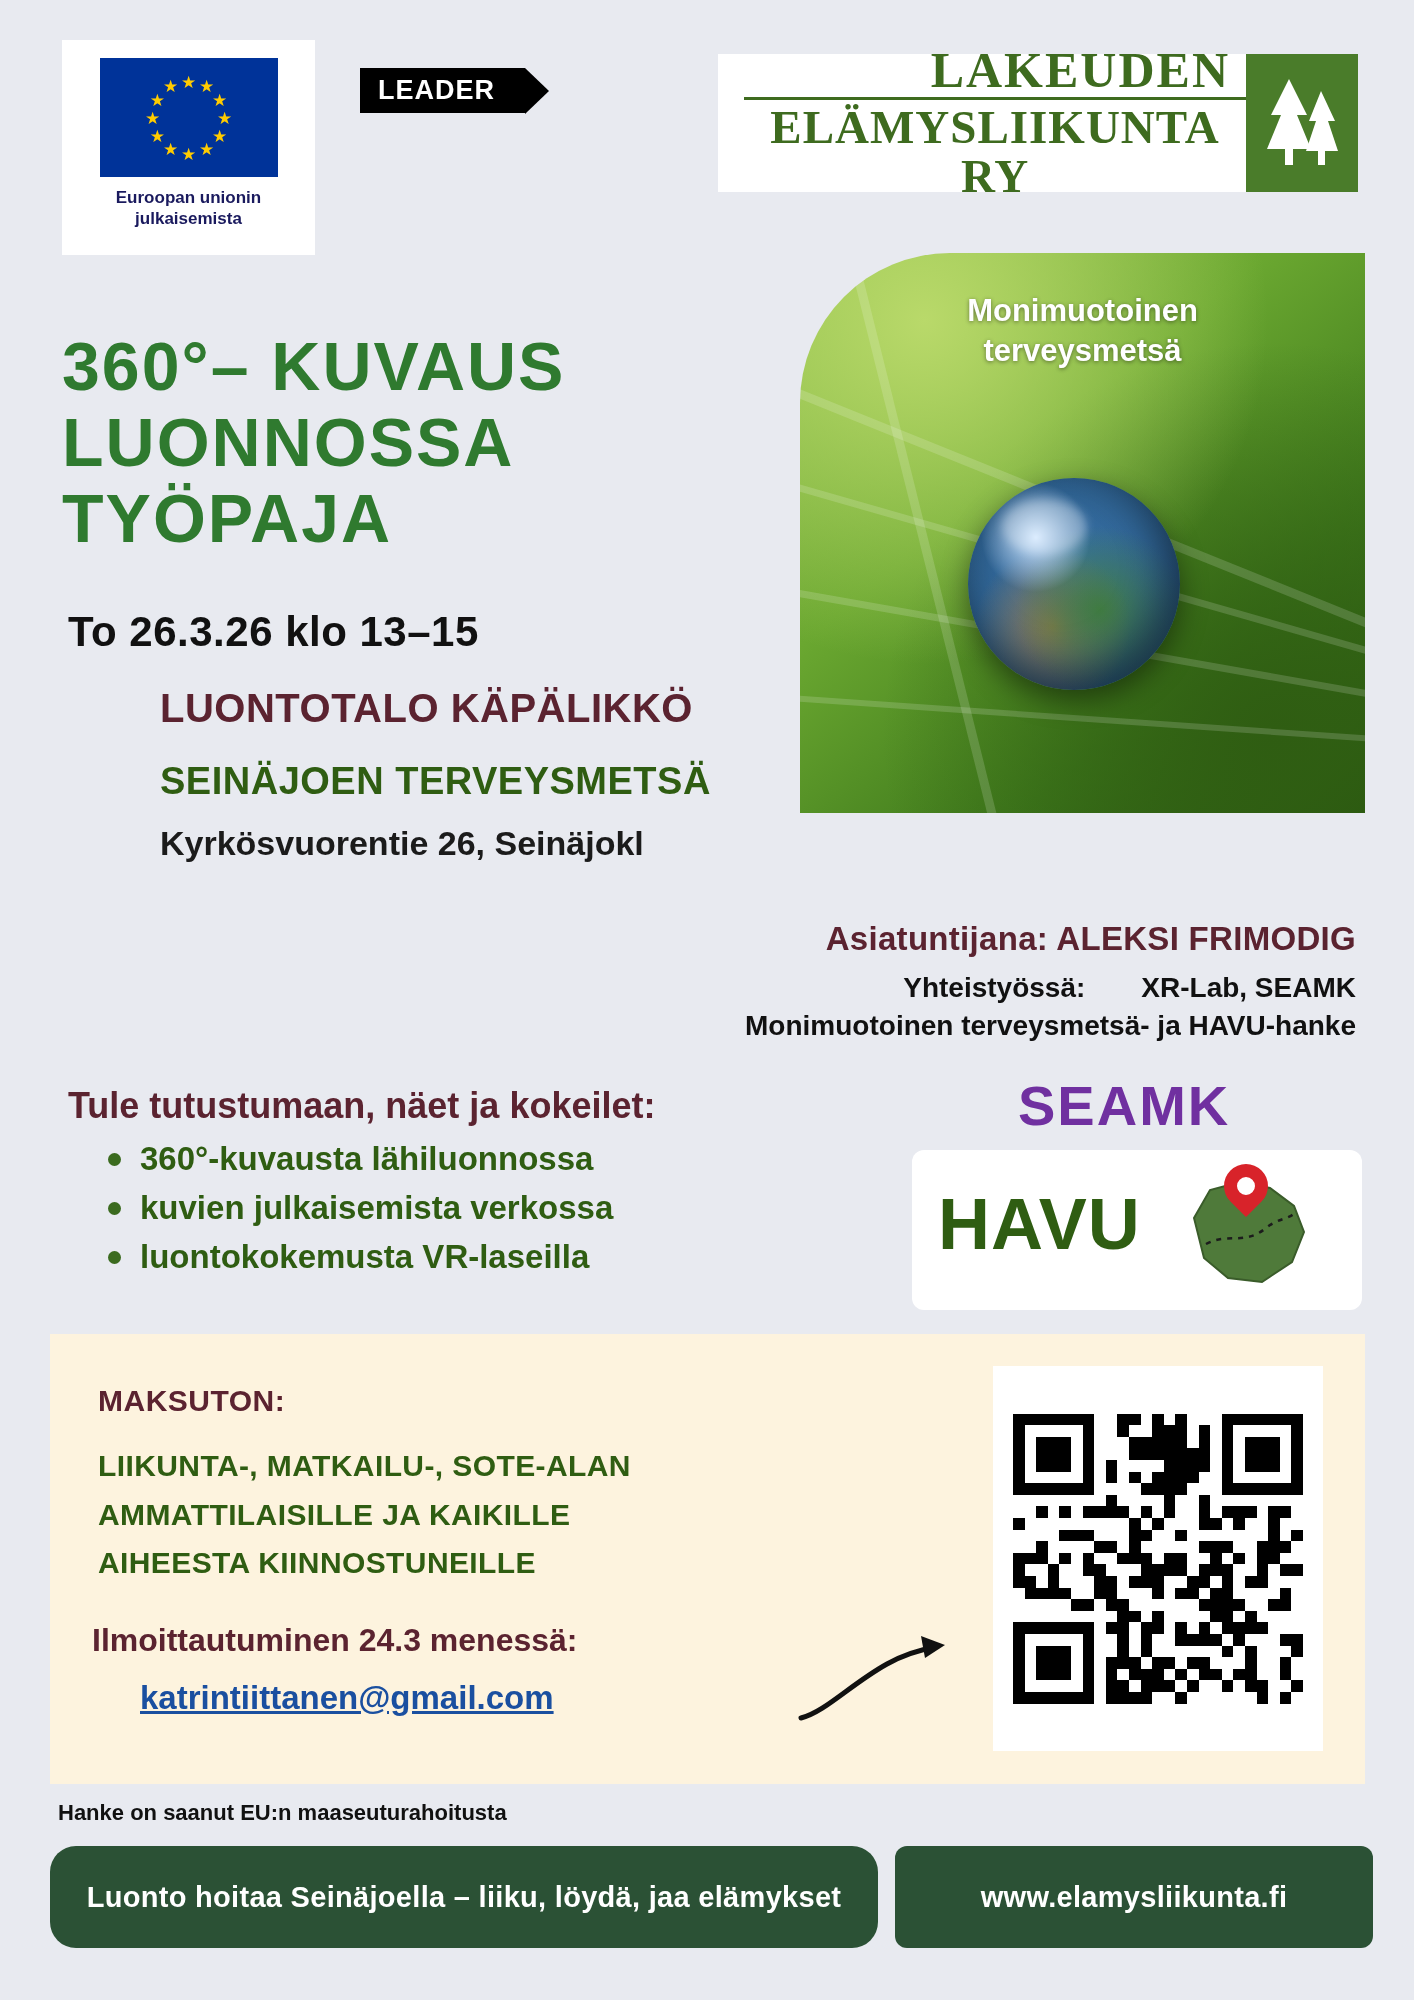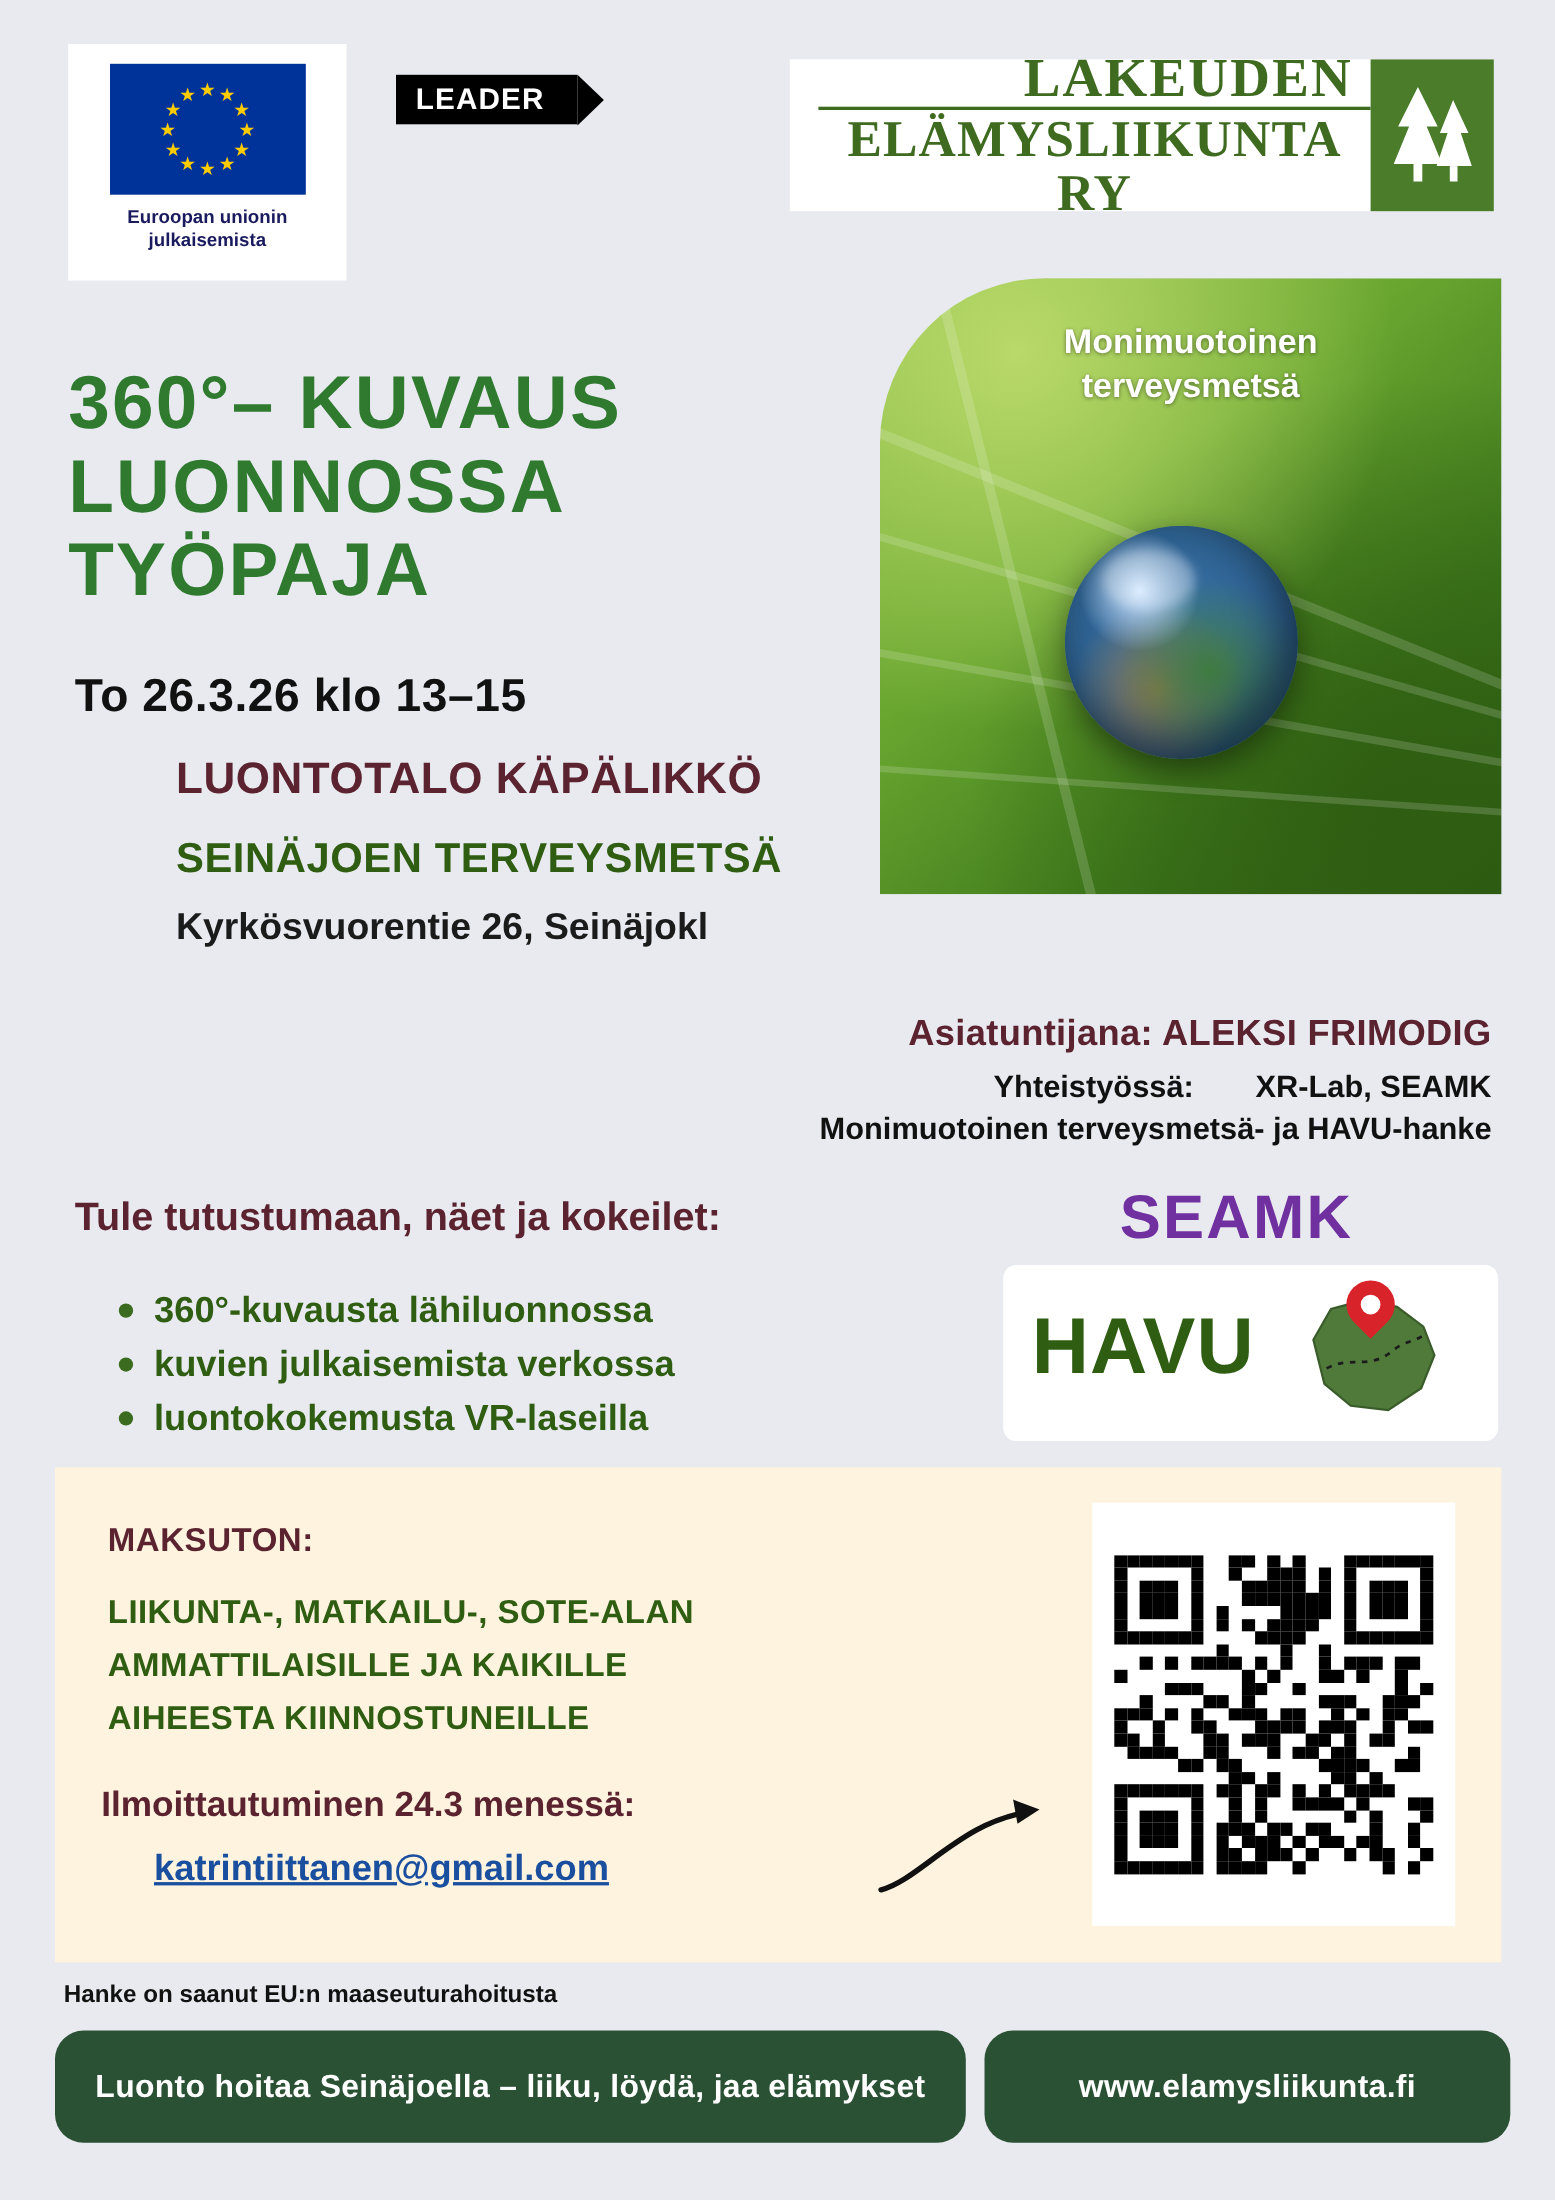--- a/index.html
+++ b/index.html
@@ -283,21 +283,21 @@
     position: absolute;
     left: 68px;
     top: 1085px;
     font-size: 36px;
     font-weight: bold;
     color: #5b2330;
   }
   .bullets {
     position: absolute;
     left: 96px;
-    top: 1167px;
+    top: 1135px;
     margin: 0;
     padding: 0 0 0 44px;
     list-style: none;
     color: #2f5d12;
     font-size: 33px;
     font-weight: bold;
     line-height: 1.48;
   }
   .bullets li { position: relative; }
   .bullets li::before {
@@ -460,21 +460,21 @@
     align-items: center;
     justify-content: center;
   }
   .footer-right {
     position: absolute;
     left: 895px;
     top: 1846px;
     width: 478px;
     height: 102px;
     background: #2b5135;
-    border-radius: 26px;
+    border-radius: 12px;
     display: flex;
     align-items: center;
     justify-content: center;
   }
   .footer-text {
     color: #fff;
     font-size: 29px;
     font-weight: bold;
     letter-spacing: 0.3px;
   }

